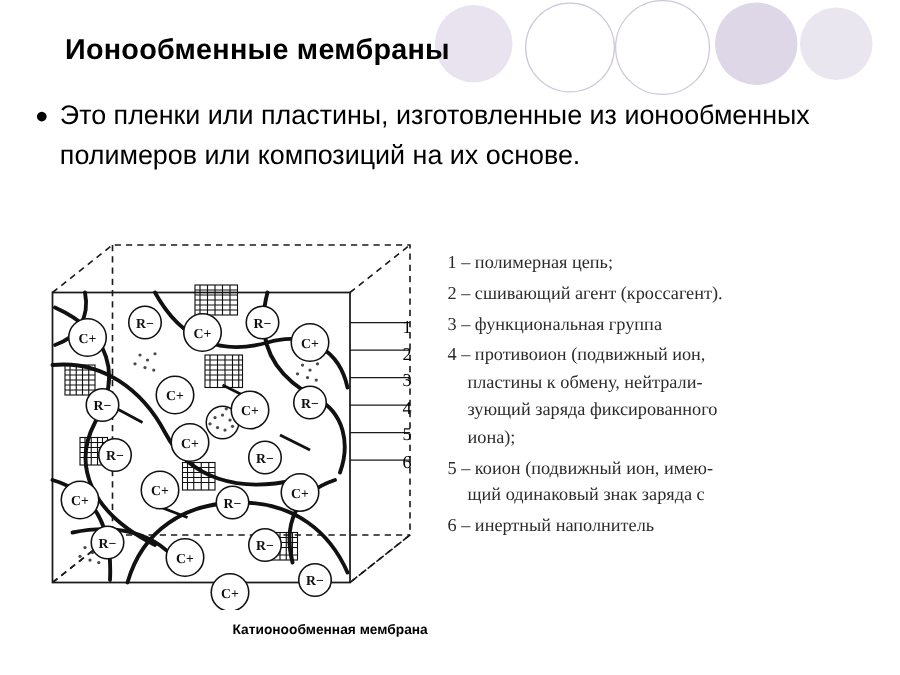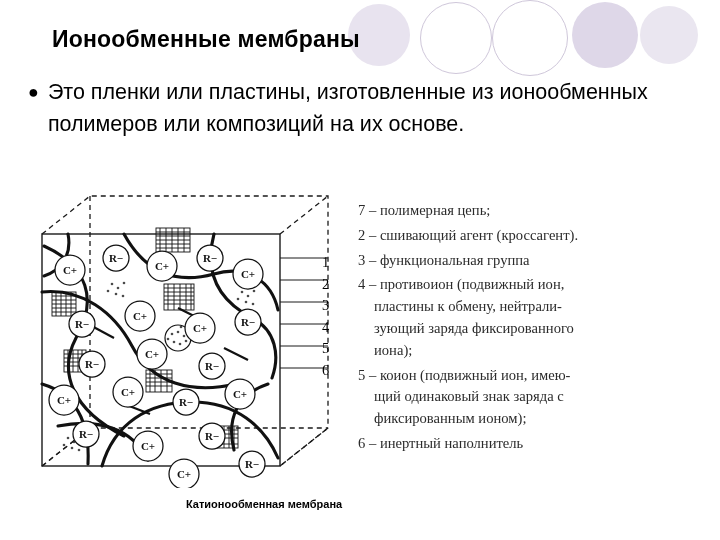--- a/index.html
+++ b/index.html
@@ -280,37 +280,36 @@
   <div>1</div>
   <div>2</div>
   <div>3</div>
   <div>4</div>
   <div>5</div>
   <div>6</div>
 </div>
 
 <div class="legend">
   <p>
-    <span>7 – полимерная цепь;</span>
+    <span>1 – полимерная цепь;</span>
   </p>
   <p>
     <span>2 – сшивающий агент (кроссагент).</span>
   </p>
   <p>
     <span>3 – функциональная группа</span><br>
   </p>
   <p>
     <span>4 – противоион (подвижный ион,</span><br>
     <span class="ind">пластины к обмену,  нейтрали-</span>
     <span class="ind">зующий заряда фиксированного</span>
     <span class="ind">иона);</span>
   </p>
   <p>
     <span>5 – коион (подвижный ион, имею-</span><br>
     <span class="ind">щий одинаковый знак заряда с</span>
-    <span class="ind">фиксированным ионом);</span>
   </p>
   <p>
     <span>6 – инертный наполнитель</span><br>
   </p>
 </div>
 
 <div class="caption">Катионообменная мембрана</div>
 
 </body></html>

